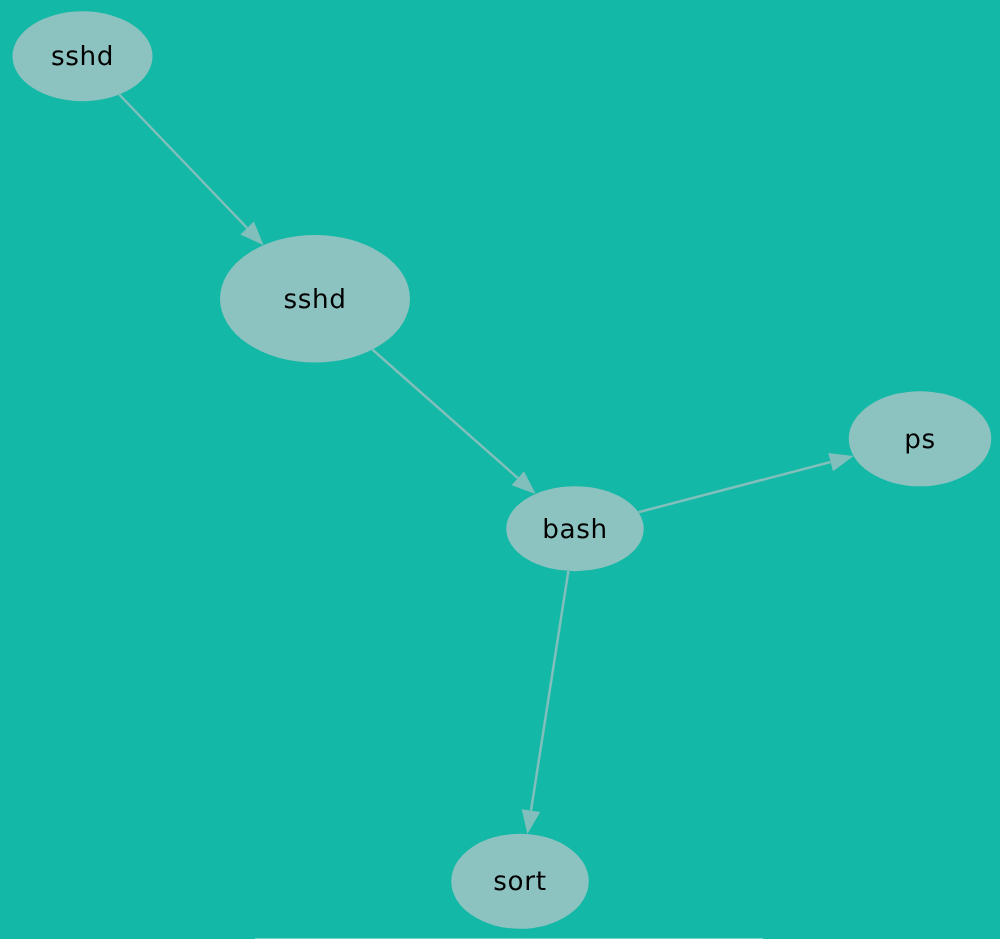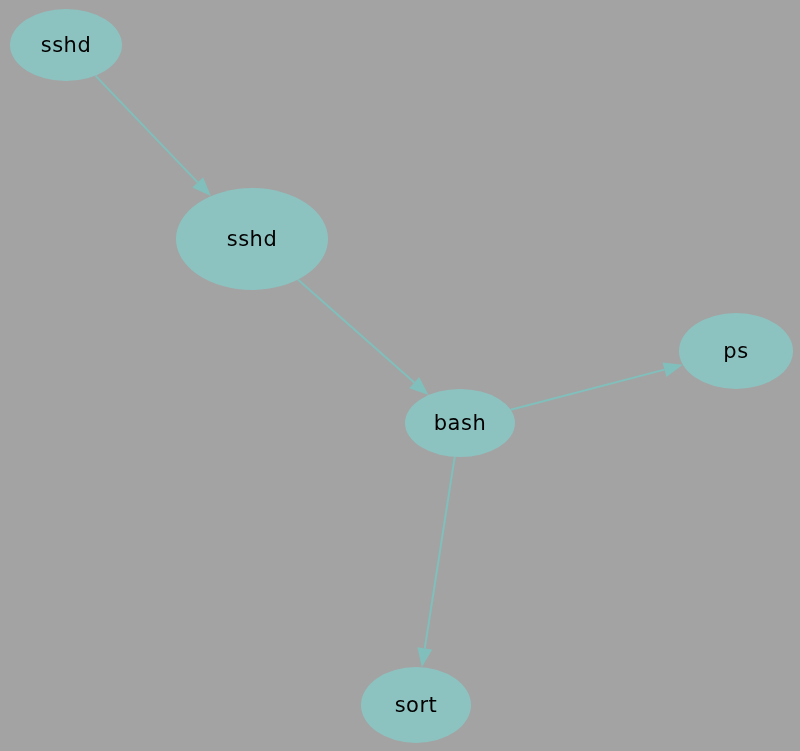--- a/index.html
+++ b/index.html
@@ -5,21 +5,21 @@
   html, body {
     margin: 0;
     padding: 0;
     background: #ffffff;
     font-family: "DejaVu Sans", "Liberation Sans", sans-serif;
   }
   .stage {
     position: relative;
     width: 800px;
     height: 751px;
-    background: #a3a3a3;
+    background: #14b8a6;
     overflow: hidden;
   }
   svg { display: block; }
   .node-ellipse { stroke: none; }
   .node-label {
     fill: #000000;
     text-anchor: middle;
     letter-spacing: 0.5px;
   }
   .edge-line {

